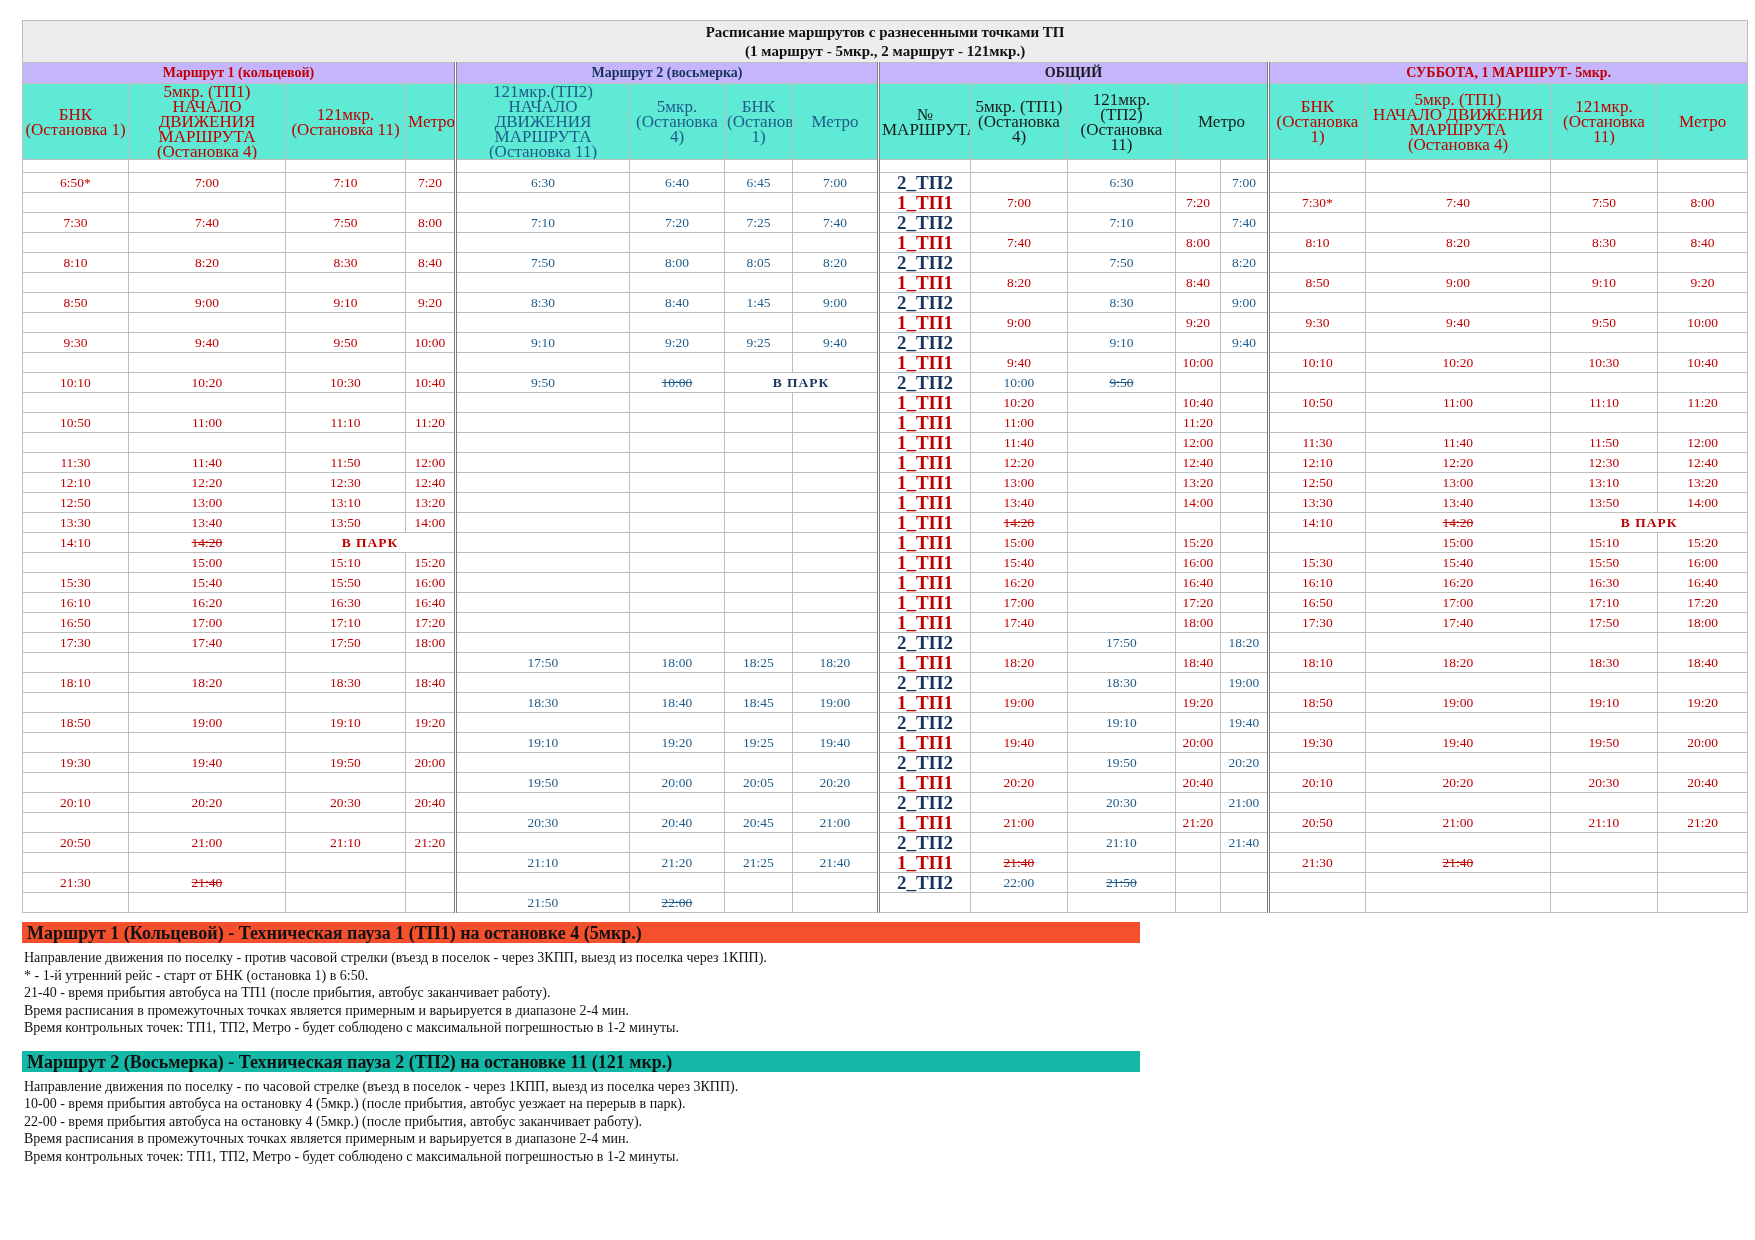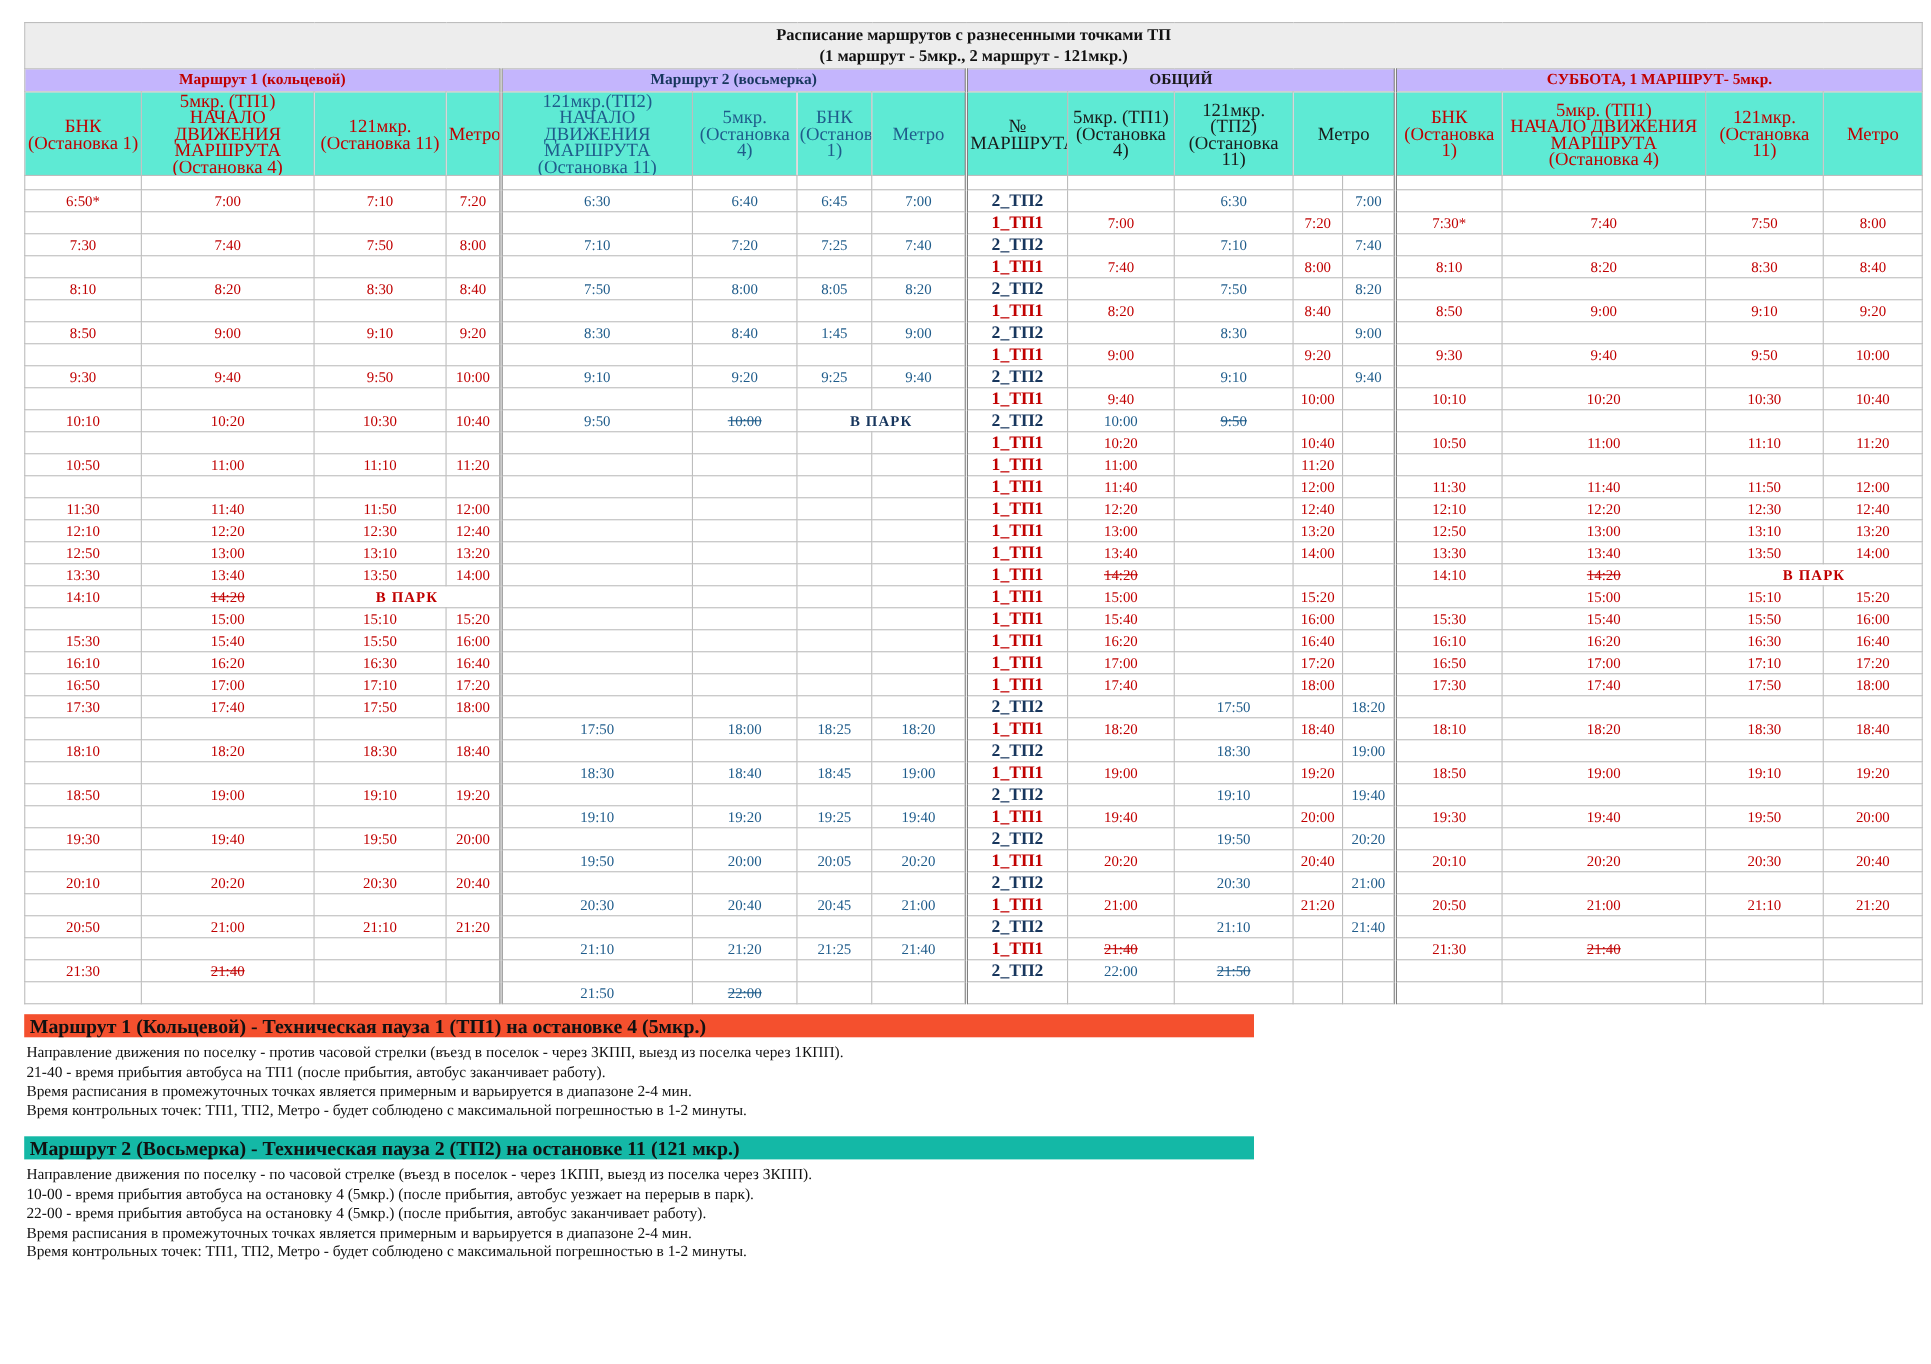--- a/index.html
+++ b/index.html
@@ -13,21 +13,21 @@
   .m1t,.sat-t,.m1h,.sh{color:#C00000;}
   .m2t{color:#17365D;} .m2h{color:#1F5C8B;}
   .ot,.oh{color:#1a1a1a;}
   .secstart{border-left:3px double #7f7f7f !important;}
   tbody tr{height:20px;}
   tbody tr.spacer{height:13px;}
   tbody td{font-size:13.5px;line-height:14px;background:#fff;}
   td.m1c,td.sc{color:#C00000;}
   td.m2c{color:#1F5C8B;}
   td.oc.redrow{color:#C00000;} td.oc.navyrow{color:#1F5C8B;}
-  td.olab{font-weight:bold;font-size:16px;}
+  td.olab{font-weight:bold;font-size:19px;}
   td.olab.redrow{color:#C00000;} td.olab.navyrow{color:#17365D;}
   td.st{text-decoration:line-through;}
   td.park{font-weight:bold;letter-spacing:1px;}
   td.m2c.park{color:#17365D;}
   .notes{width:1118px;margin-top:9px;}
   .banner{height:21px;line-height:21px;padding:1px 5px;font-size:18px;font-weight:bold;color:#111;margin-bottom:6px;box-sizing:border-box;}
   .banner.red{background:#F4502E;}
   .banner.blue{background:#14b8a6;margin-top:14px;}
   .noteline{font-size:14px;line-height:17.5px;color:#111;padding-left:2px;}
 </style>
@@ -825,20 +825,21 @@
           <td class="sc"></td>
           <td class="sc"></td>
           <td class="sc"></td>
         </tr>
       </tbody>
   </table>
 
   <div class="notes">
     <div class="banner red">Маршрут 1 (Кольцевой) - Техническая пауза 1 (ТП1) на остановке 4 (5мкр.)</div>
     <div class="noteline">Направление движения по поселку - против часовой стрелки (въезд в поселок - через 3КПП, выезд из поселка через 1КПП).</div>
+    <div class="noteline">* - 1-й утренний рейс  - старт от БНК (остановка 1) в 6:50.</div>
     <div class="noteline">21-40 - время прибытия автобуса на ТП1 (после прибытия, автобус заканчивает работу).</div>
     <div class="noteline">Время расписания в промежуточных точках является примерным и варьируется в диапазоне 2-4 мин.</div>
     <div class="noteline">Время контрольных точек: ТП1, ТП2, Метро - будет соблюдено с максимальной погрешностью в 1-2 минуты.</div>
   </div>
 
   <div class="notes">
     <div class="banner blue">Маршрут 2 (Восьмерка) - Техническая пауза 2 (ТП2) на остановке 11  (121 мкр.)</div>
     <div class="noteline">Направление движения по поселку - по часовой стрелке (въезд в поселок - через 1КПП, выезд из поселка через 3КПП).</div>
     <div class="noteline">10-00 - время прибытия автобуса на остановку 4 (5мкр.) (после прибытия, автобус уезжает на перерыв в парк).</div>
     <div class="noteline">22-00 - время прибытия автобуса на остановку 4 (5мкр.) (после прибытия, автобус заканчивает работу).</div>

